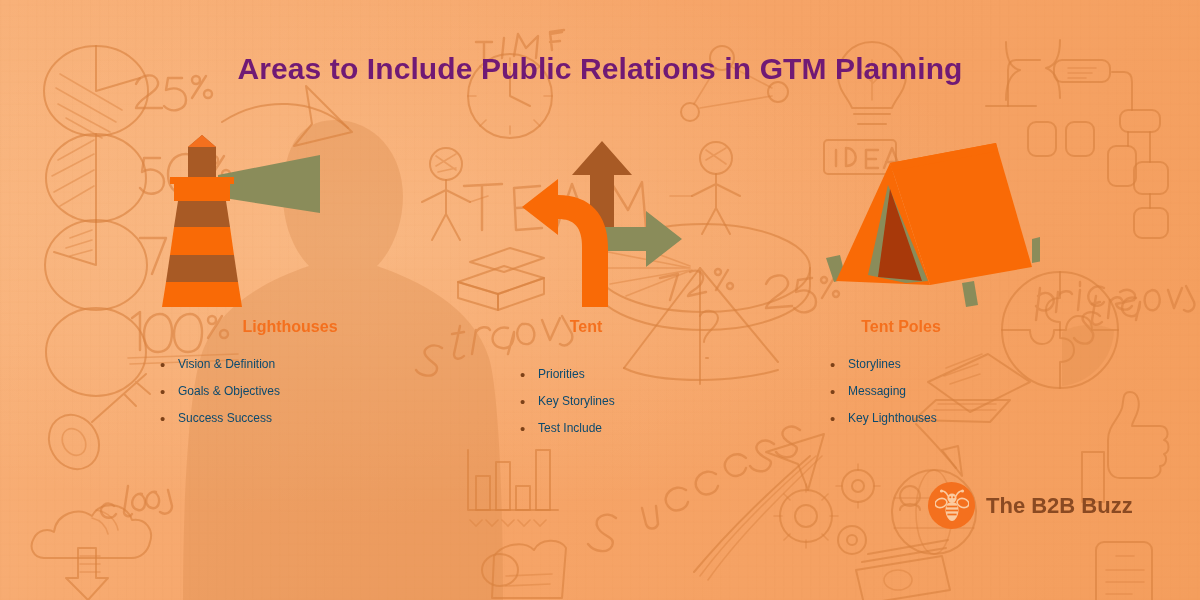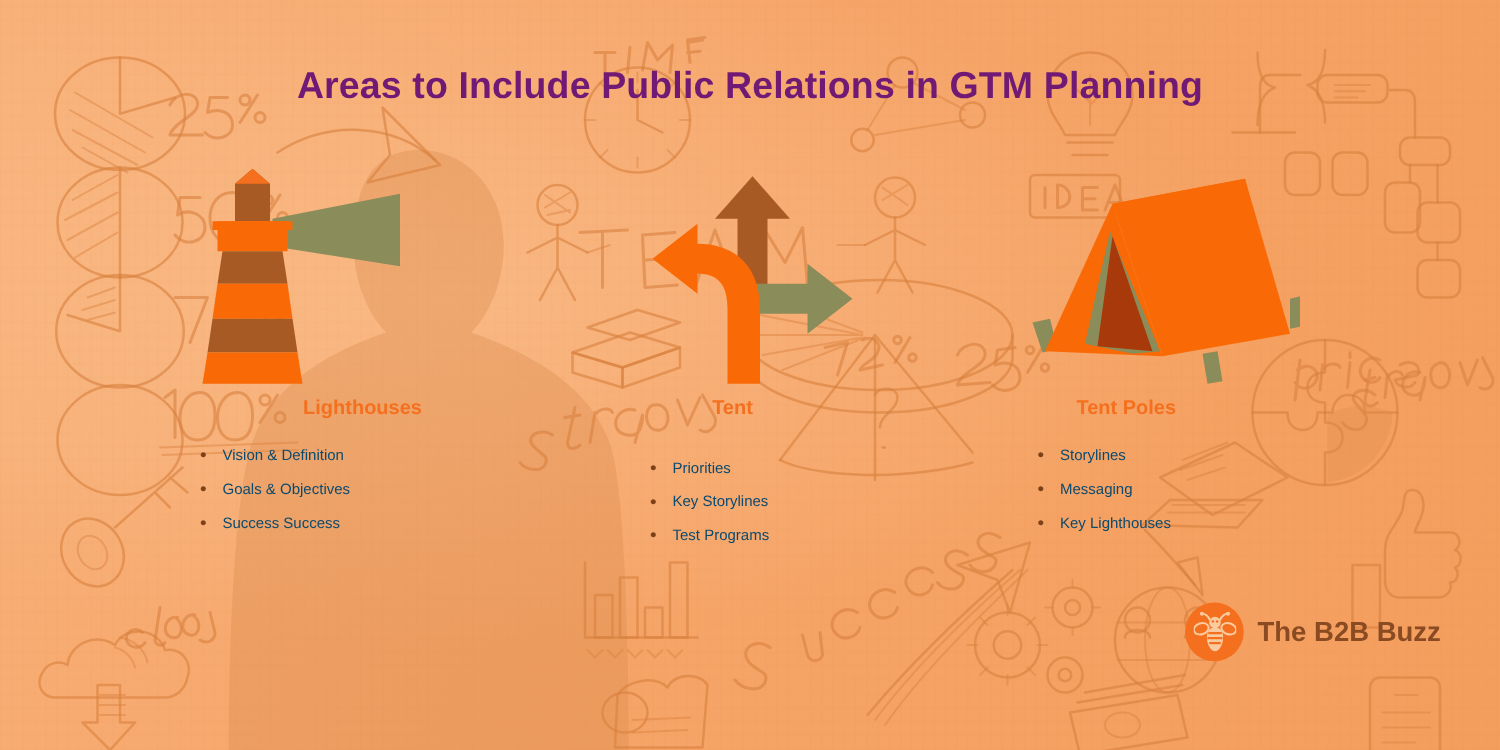--- a/index.html
+++ b/index.html
@@ -156,21 +156,21 @@
     position: absolute;
     left: 0;
     top: -1px;
     font-size: 15px;
     color: #7C4118;
   }
 
   
   .logo {
     position: absolute;
-    left: 948px;
+    left: 928px;
     top: 482px;
     display: flex;
     align-items: center;
     gap: 11px;
     z-index: 8;
     text-align: center;
   }
   .logo-mark {
     width: 47px;
     height: 47px;
@@ -526,21 +526,21 @@
 
           <path d="M76 92 L126 92 L126 76 L162 104 L126 132 L126 116 L76 116 Z" fill="#8A8C5A"></path>
 
           <path d="M62 172 L62 112 C62 92 54 84 38 84 L38 100 L2 72 L38 44 L38 60 C70 60 88 80 88 112 L88 172 Z" fill="#F96A06"></path>
         </svg>
       </div>
       <div class="col-title">Tent</div>
       <ul class="bullets">
         <li>Priorities</li>
         <li>Key Storylines</li>
-        <li>Test Programs</li>
+        <li>Test Include</li>
       </ul>
     </div>
 
     <div class="col col-3">
       <div class="icon-wrap">
         <svg width="230" height="175" viewBox="0 0 230 175">
 
           <path d="M16 123 L30 120 L36 144 L24 147 Z" fill="#8A8C5A"></path>
           <path d="M152 148 L164 146 L168 170 L156 172 Z" fill="#8A8C5A"></path>
           <path d="M222 104 L230 102 L232 126 L222 128 Z" fill="#8A8C5A"></path>

